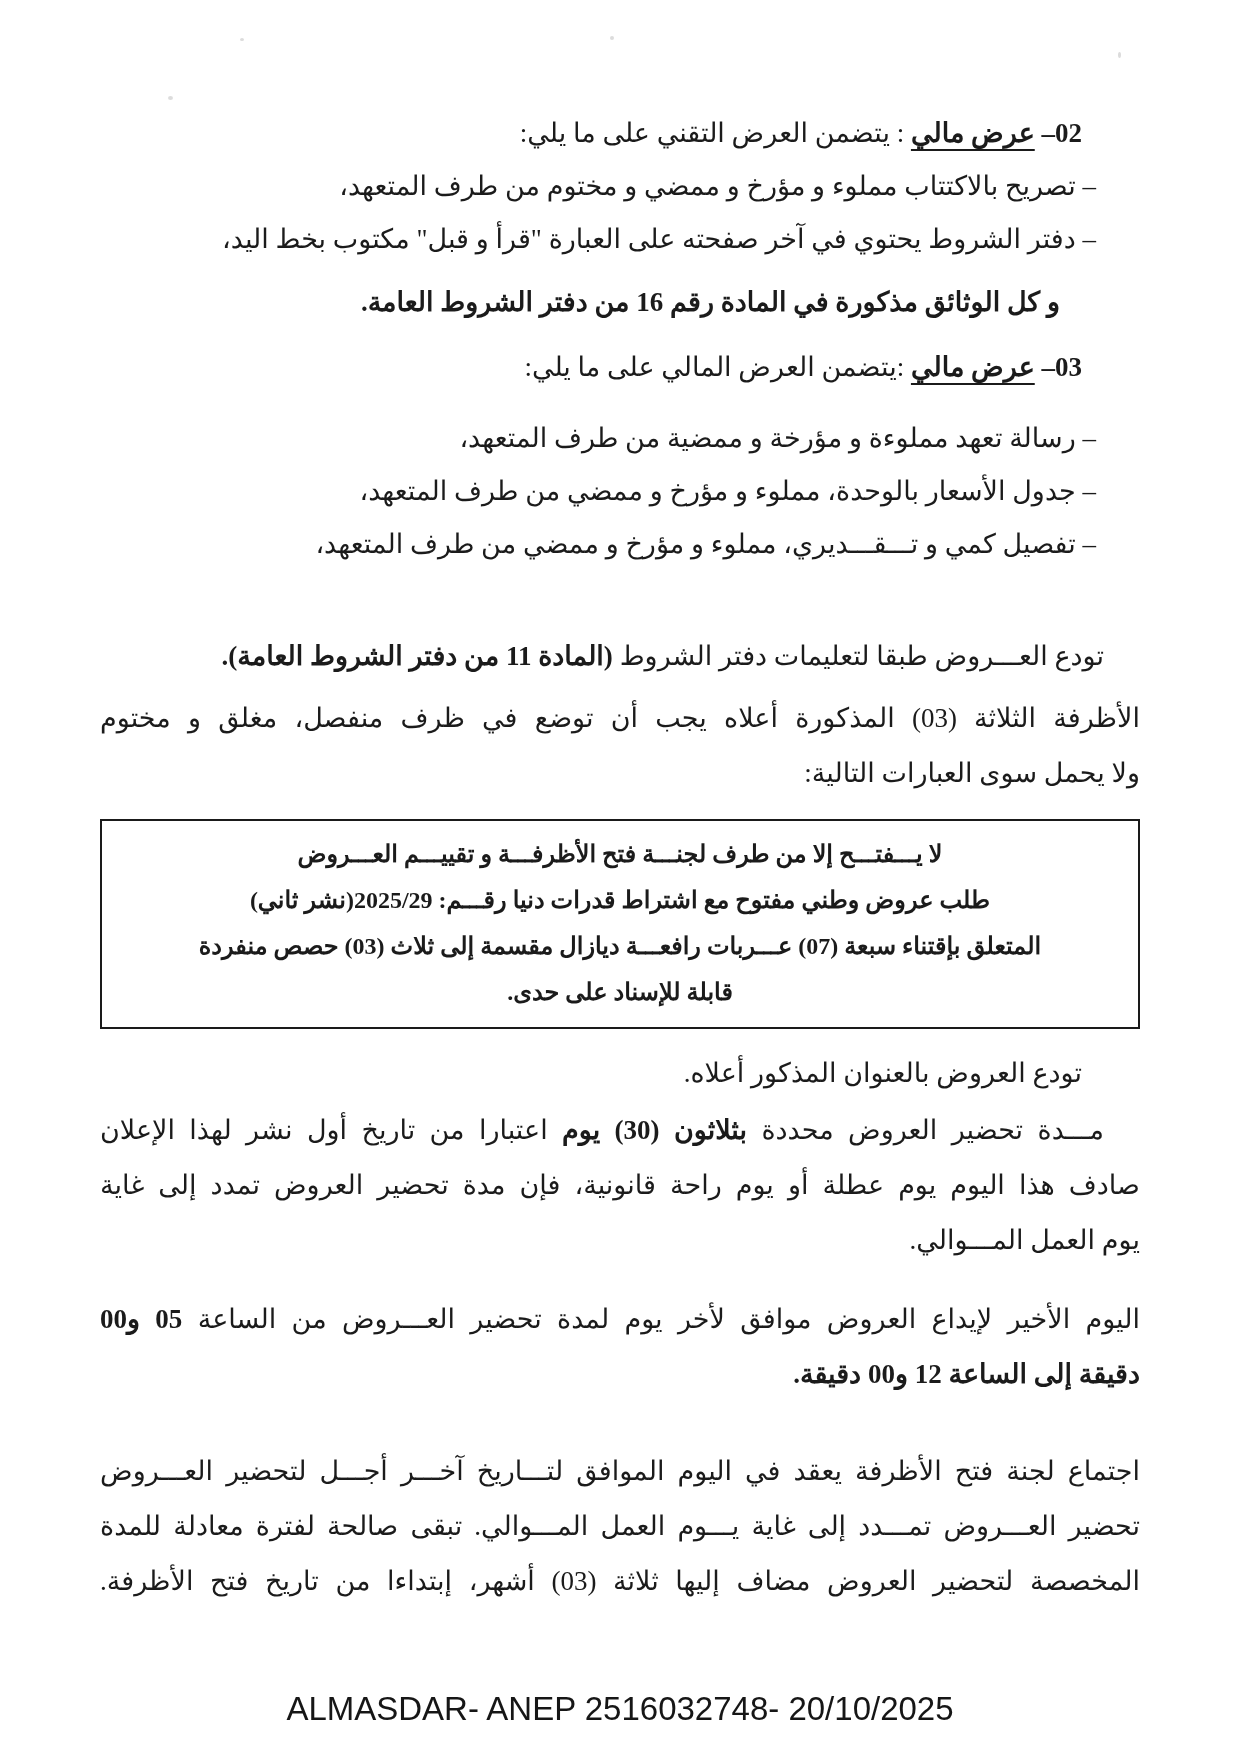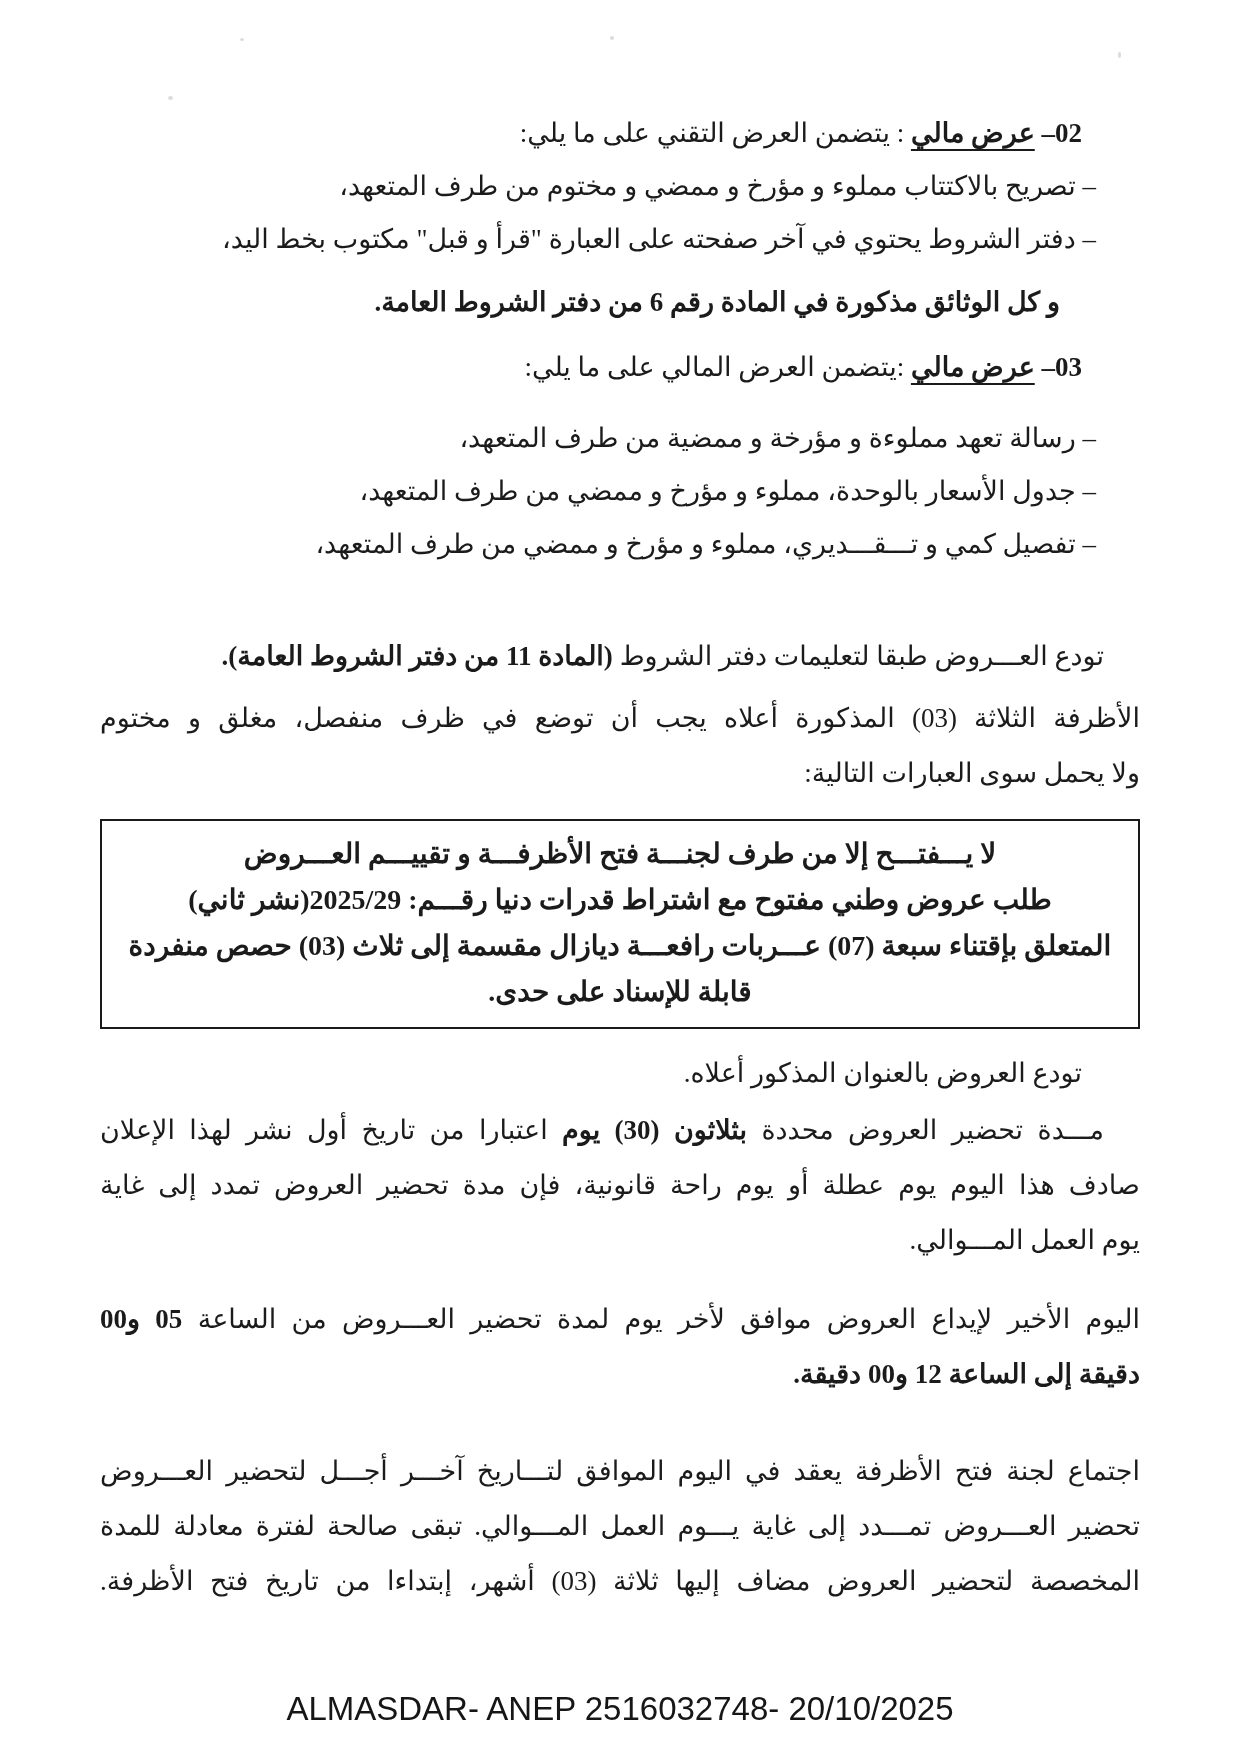--- a/index.html
+++ b/index.html
@@ -64,21 +64,21 @@
     line-height: 55px;
     text-align: right;
     text-align-last: right;
   }
   .envelopes { margin-top: 14px; }
   .notice-box {
     margin-top: 18px;
     border: 2px solid #1a1a1a;
     padding: 10px 18px 12px 18px;
     font-weight: 700;
-    font-size: 28px;
+    font-size: 24px;
     text-align: center;
     line-height: 46px;
   }
   .address {
     margin: 24px 0 0 0;
     padding-right: 58px;
     line-height: 40px;
     text-align: right;
   }
   .duration { margin-top: 10px; }
@@ -117,21 +117,21 @@
 
     <p class="heading">
       <span class="num">02– </span><span class="title">عرض مالي</span><span> : </span><span>يتضمن العرض التقني على ما يلي:</span>
     </p>
     <p class="bullet">
       <span>–</span> <span>تصريح بالاكتتاب مملوء و مؤرخ و ممضي و مختوم من طرف المتعهد،</span>
     </p>
     <p class="bullet">
       <span>–</span> <span>دفتر الشروط يحتوي في آخر صفحته على العبارة "قرأ و قبل" مكتوب بخط اليد،</span>
     </p>
-    <p class="note">و كل الوثائق مذكورة في المادة رقم 6 من دفتر الشروط العامة.</p>
+    <p class="note">و كل الوثائق مذكورة في المادة رقم 16 من دفتر الشروط العامة.</p>
 
     <p class="heading h2gap">
       <span class="num">03– </span><span class="title">عرض مالي</span><span> :</span><span>يتضمن العرض المالي على ما يلي:</span>
     </p>
     <p class="bullet items-gap">
       <span>–</span> <span>رسالة تعهد مملوءة و مؤرخة و ممضية من طرف المتعهد،</span>
     </p>
     <p class="bullet">
       <span>–</span> <span>جدول الأسعار بالوحدة، مملوء و مؤرخ و ممضي من طرف المتعهد،</span>
     </p>

